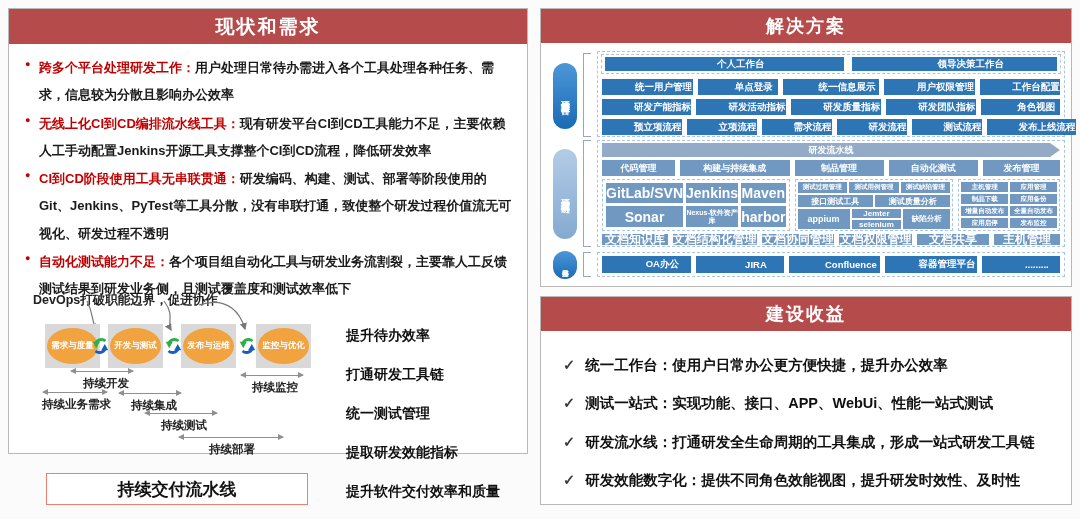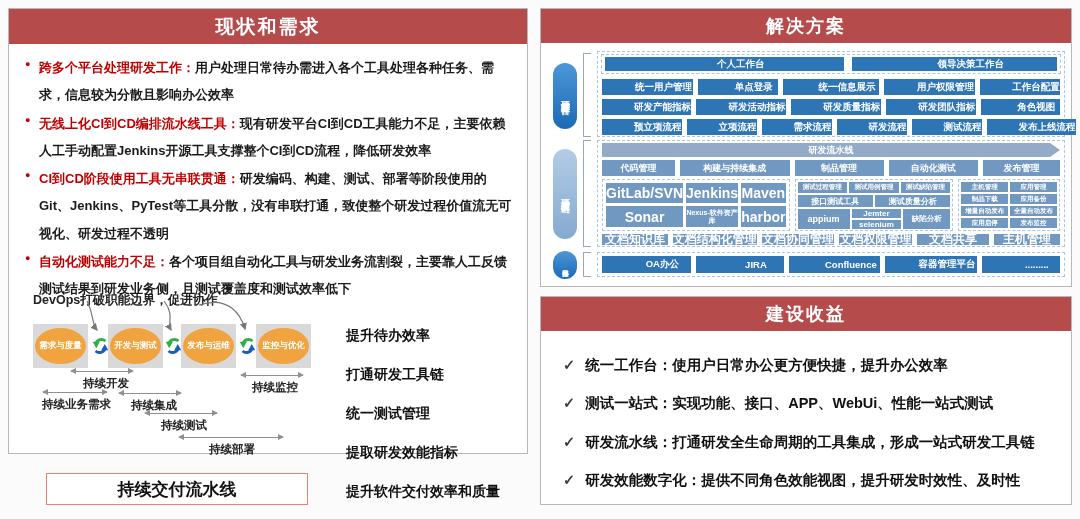--- a/index.html
+++ b/index.html
@@ -104,21 +104,21 @@
     <defs>
       <marker id="ah" markerWidth="7" markerHeight="7" refX="5" refY="3" orient="auto">
         <path d="M0,0 L6,3 L0,6 z" fill="#777"></path>
       </marker>
     </defs>
     <path d="M18,2 C 26,18 22,24 28,31" stroke="#777" fill="none" stroke-width="1.2" marker-end="url(#ah)"></path>
     <path d="M95,2 C 106,16 98,24 102,31" stroke="#777" fill="none" stroke-width="1.2" marker-end="url(#ah)"></path>
     <path d="M130,6 C 160,-4 172,16 176,30" stroke="#777" fill="none" stroke-width="1.2" marker-end="url(#ah)"></path>
   </svg>
 
-  <div class="abs stage" style="left:24px;top:315px;">
+  <div class="abs stage" style="left:36px;top:315px;">
     <div class="ell">需求与度量</div>
   </div>
   <svg class="abs sync" style="left:83px;top:325px;" viewBox="0 0 24 30">
     <path d="M19 8 A 8.5 8.5 0 0 0 5.5 11" fill="none" stroke="#2fae4a" stroke-width="4"></path>
     <polygon points="1,9 11,9 6,18" fill="#2fae4a"></polygon>
     <path d="M5 22 A 8.5 8.5 0 0 0 18.5 19" fill="none" stroke="#1a5dbe" stroke-width="4"></path>
     <polygon points="13,21 23,21 18,12" fill="#1a5dbe"></polygon>
   </svg>
   <div class="abs stage" style="left:99px;top:315px;">
     <div class="ell">开发与测试</div>

